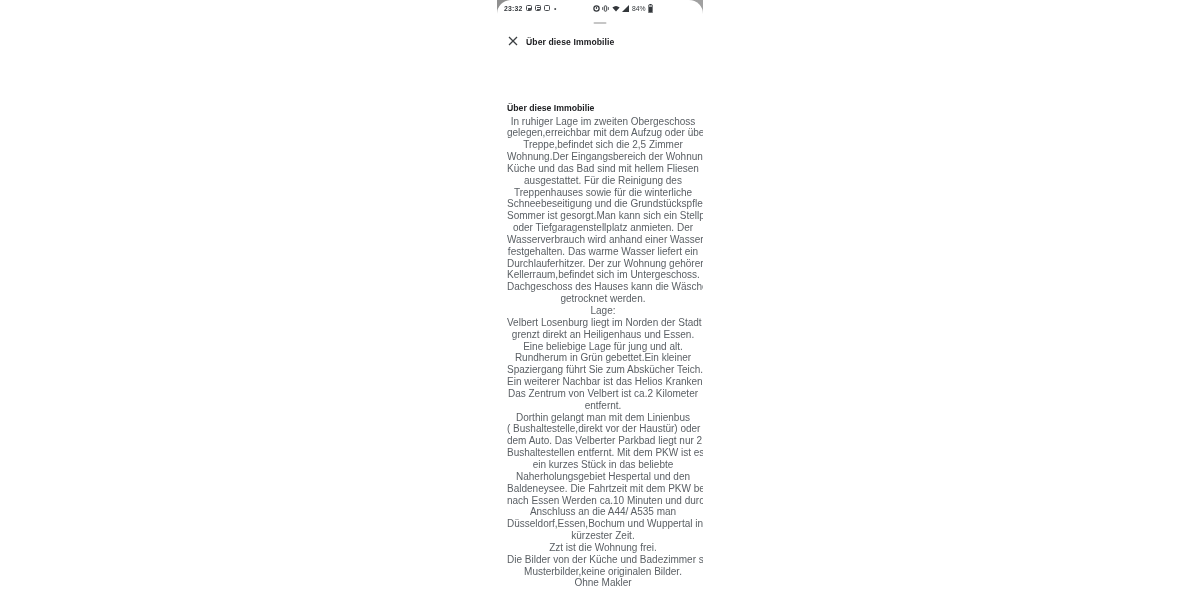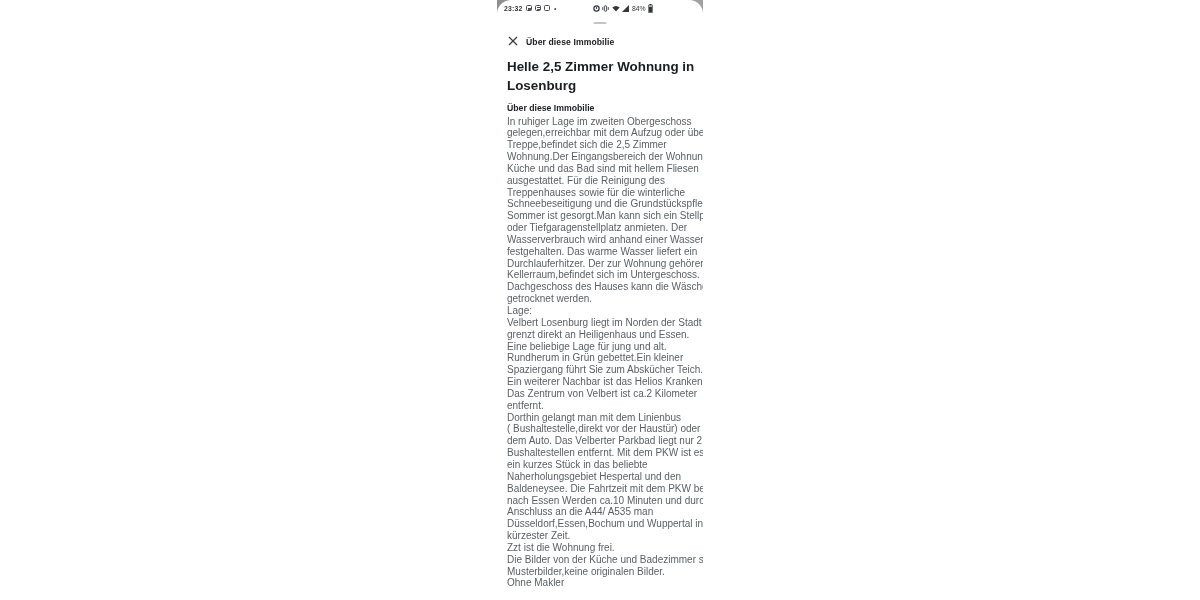--- a/index.html
+++ b/index.html
@@ -5,21 +5,21 @@
   * { margin:0; padding:0; box-sizing:border-box; }
   html,body { width:1200px; height:600px; background:#ffffff; overflow:hidden;
               font-family:"Liberation Sans","DejaVu Sans",sans-serif; }
 
   .page { position:relative; width:1200px; height:600px; background:#ffffff; }
 
   
   .phone-wrap { position:absolute; left:497px; top:0; width:206px; height:600px;
                 background:linear-gradient(135deg,#8f8f8f 0%,#b7b7b7 60%,#cfcfcf 100%); }
   .phone-screen { position:relative; width:100%; height:100%; background:#ffffff;
-                  border-top-left-radius:14px; border-top-right-radius:14px; overflow:hidden; }
+                  border-top-left-radius:14px; border-top-right-radius:14px; overflow:hidden;text-align:center; }
 
   
   .status-left { position:absolute; left:7px; top:3px; height:10px;
                  display:flex; align-items:center; gap:2.5px; color:#33373b; }
   .time { font-size:6.8px; font-weight:700; letter-spacing:.2px; margin-right:1px; }
   .notif-ic { width:6.5px; height:6.5px; border:0.9px solid #4a4e52; border-radius:1.5px;
               position:relative; }
   .notif-ic.fill::after { content:""; position:absolute; left:1px; top:2.6px; width:3.2px; height:2px;
                           background:#4a4e52; }
   .notif-ic.lines::after { content:""; position:absolute; left:0.8px; top:1.4px; width:3.6px; height:0.9px;
@@ -107,22 +107,20 @@
           <span>
             <svg width="10" height="10" viewBox="0 0 10 10">
                 <line x1="1" y1="1" x2="9" y2="9" stroke="#3c4043" stroke-width="1.2"></line>
                 <line x1="9" y1="1" x2="1" y2="9" stroke="#3c4043" stroke-width="1.2"></line>
               </svg>
           </span>
         </button>
         <span class="sheet-title">Über diese Immobilie</span>
       </div>
 
-      <h1 class="listing-title">Helle 2,5 Zimmer Wohnung in
-Losenburg</h1>
       <div class="about-heading">Über diese Immobilie</div>
       <div class="about-text">In ruhiger Lage im zweiten Obergeschoss
 gelegen,erreichbar mit dem Aufzug oder über die
 Treppe,befindet sich die 2,5 Zimmer
 Wohnung.Der Eingangsbereich der Wohnung,die
 Küche und das Bad sind mit hellem Fliesen
 ausgestattet. Für die Reinigung des
 Treppenhauses sowie für die winterliche
 Schneebeseitigung und die Grundstückspflege im
 Sommer ist gesorgt.Man kann sich ein Stellplatz

